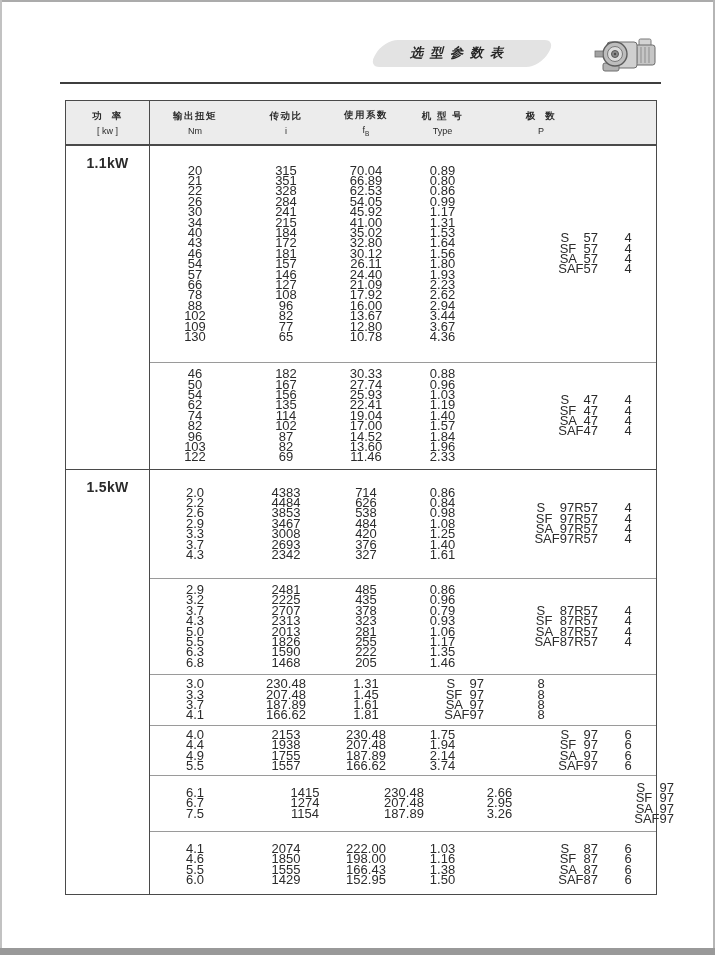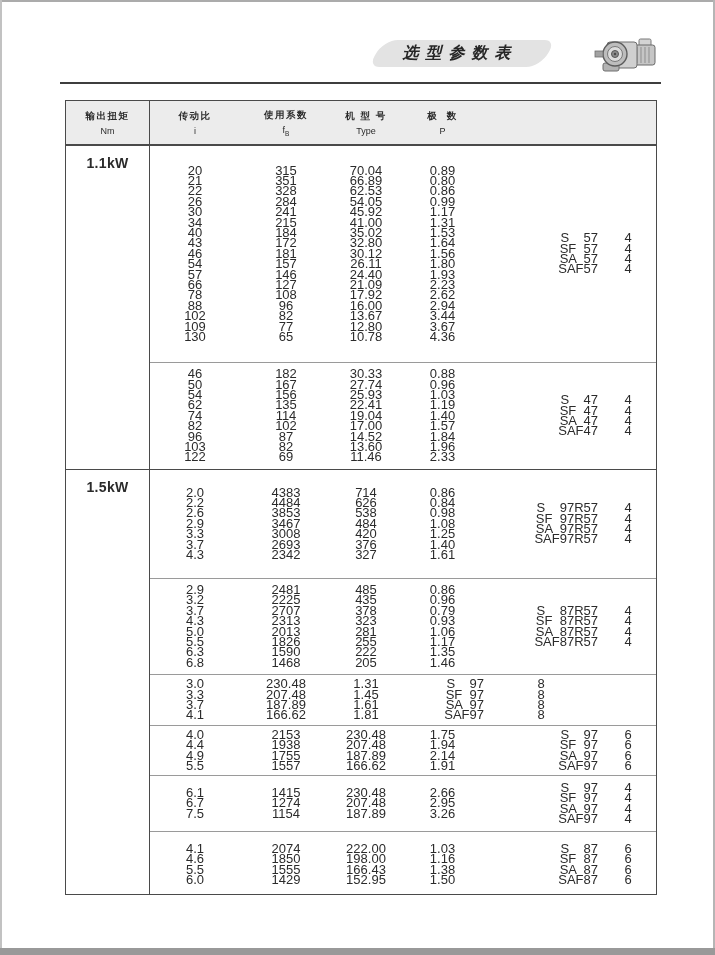--- a/index.html
+++ b/index.html
@@ -6,21 +6,21 @@
   .page{position:relative;width:715px;height:955px;background:#fff;overflow:hidden;
         font-family:"Liberation Sans","DejaVu Sans",sans-serif;color:#2b2b2b;}
   .edge-top{position:absolute;top:0;left:0;right:0;height:2px;background:#ababab;}
   .edge-left{position:absolute;top:0;left:0;bottom:0;width:2px;background:#c2c2c2;}
   .edge-right{position:absolute;top:0;right:0;bottom:0;width:2px;background:#b5b5b5;}
   .bottom-bar{position:absolute;left:0;right:0;bottom:0;height:7px;background:#999;}
 
   .title-badge{position:absolute;left:376px;top:40px;width:172px;height:27px;background:#e3e3e3;
                transform:skewX(-30deg);border-radius:14px 11px 14px 11px;}
   .title-text{position:absolute;left:362px;top:39px;width:196px;height:28px;line-height:28px;
-              text-align:center;font-style:italic;font-weight:bold;font-size:16px;
+              text-align:center;font-style:italic;font-weight:bold;font-size:13px;
               letter-spacing:7px;color:#262626;}
   .motor-icon{position:absolute;left:593px;top:35px;}
   .header-rule{position:absolute;left:60px;top:82px;width:601px;height:2px;background:#3e3e3e;}
 
   .sel-table{position:absolute;left:65px;top:100px;width:592px;height:795px;
              border:1.5px solid #4a4a4a;box-sizing:border-box;}
   .thead{display:grid;grid-template-columns:83px 92px 90px 70px 83px 114px 60px;height:45px;
          background:#ececec;border-bottom:2px solid #4a4a4a;box-sizing:border-box;}
   .hcell{display:flex;flex-direction:column;justify-content:center;align-items:center;gap:3px;}
   .hlabel{font-size:9.5px;font-weight:bold;letter-spacing:1.5px;white-space:pre;}
@@ -64,20 +64,24 @@
     <circle cx="22" cy="19" r="7.5" fill="#dcdcdc" stroke="#7a7a7a" stroke-width="1"></circle>
     <circle cx="22" cy="19" r="3.5" fill="#8a8a8a" stroke="#555" stroke-width="1"></circle>
     <circle cx="22" cy="19" r="1.2" fill="#4a4a4a"></circle>
     <rect x="2" y="16" width="8" height="6" fill="#a2a2a2" stroke="#6e6e6e" stroke-width="0.8"></rect>
   </svg>
 
   <div class="header-rule"></div>
 
   <div class="sel-table">
     <div class="thead" id="thead">
+        <div class="hcell">
+          <div class="hlabel">功  率</div>
+          <div class="hunit">[ kw ]</div>
+        </div>
         <div class="hcell">
           <div class="hlabel">输出扭矩</div>
           <div class="hunit">Nm</div>
         </div>
         <div class="hcell">
           <div class="hlabel">传动比</div>
           <div class="hunit">i</div>
         </div>
         <div class="hcell">
           <div class="hlabel">使用系数</div>
@@ -373,31 +377,31 @@
             <div class="cell">
               <div class="val">230.48</div>
               <div class="val">207.48</div>
               <div class="val">187.89</div>
               <div class="val">166.62</div>
             </div>
             <div class="cell">
               <div class="val">1.75</div>
               <div class="val">1.94</div>
               <div class="val">2.14</div>
-              <div class="val">1.91</div>
+              <div class="val">3.74</div>
             </div>
             <div class="cell type"><div class="val">S    97</div><div class="val">SF  97</div><div class="val">SA  97</div><div class="val">SAF97</div></div>
             <div class="cell">
               <div class="val">6</div>
               <div class="val">6</div>
               <div class="val">6</div>
               <div class="val">6</div>
             </div>
           </div>
-          <div class="block sep" style="height: 56px;">
+          <div class="block sep" style="height: 56px; gap: 19px;">
             <div class="cell">
               <div class="val">6.1</div>
               <div class="val">6.7</div>
               <div class="val">7.5</div>
             </div>
             <div class="cell">
               <div class="val">1415</div>
               <div class="val">1274</div>
               <div class="val">1154</div>
             </div>

